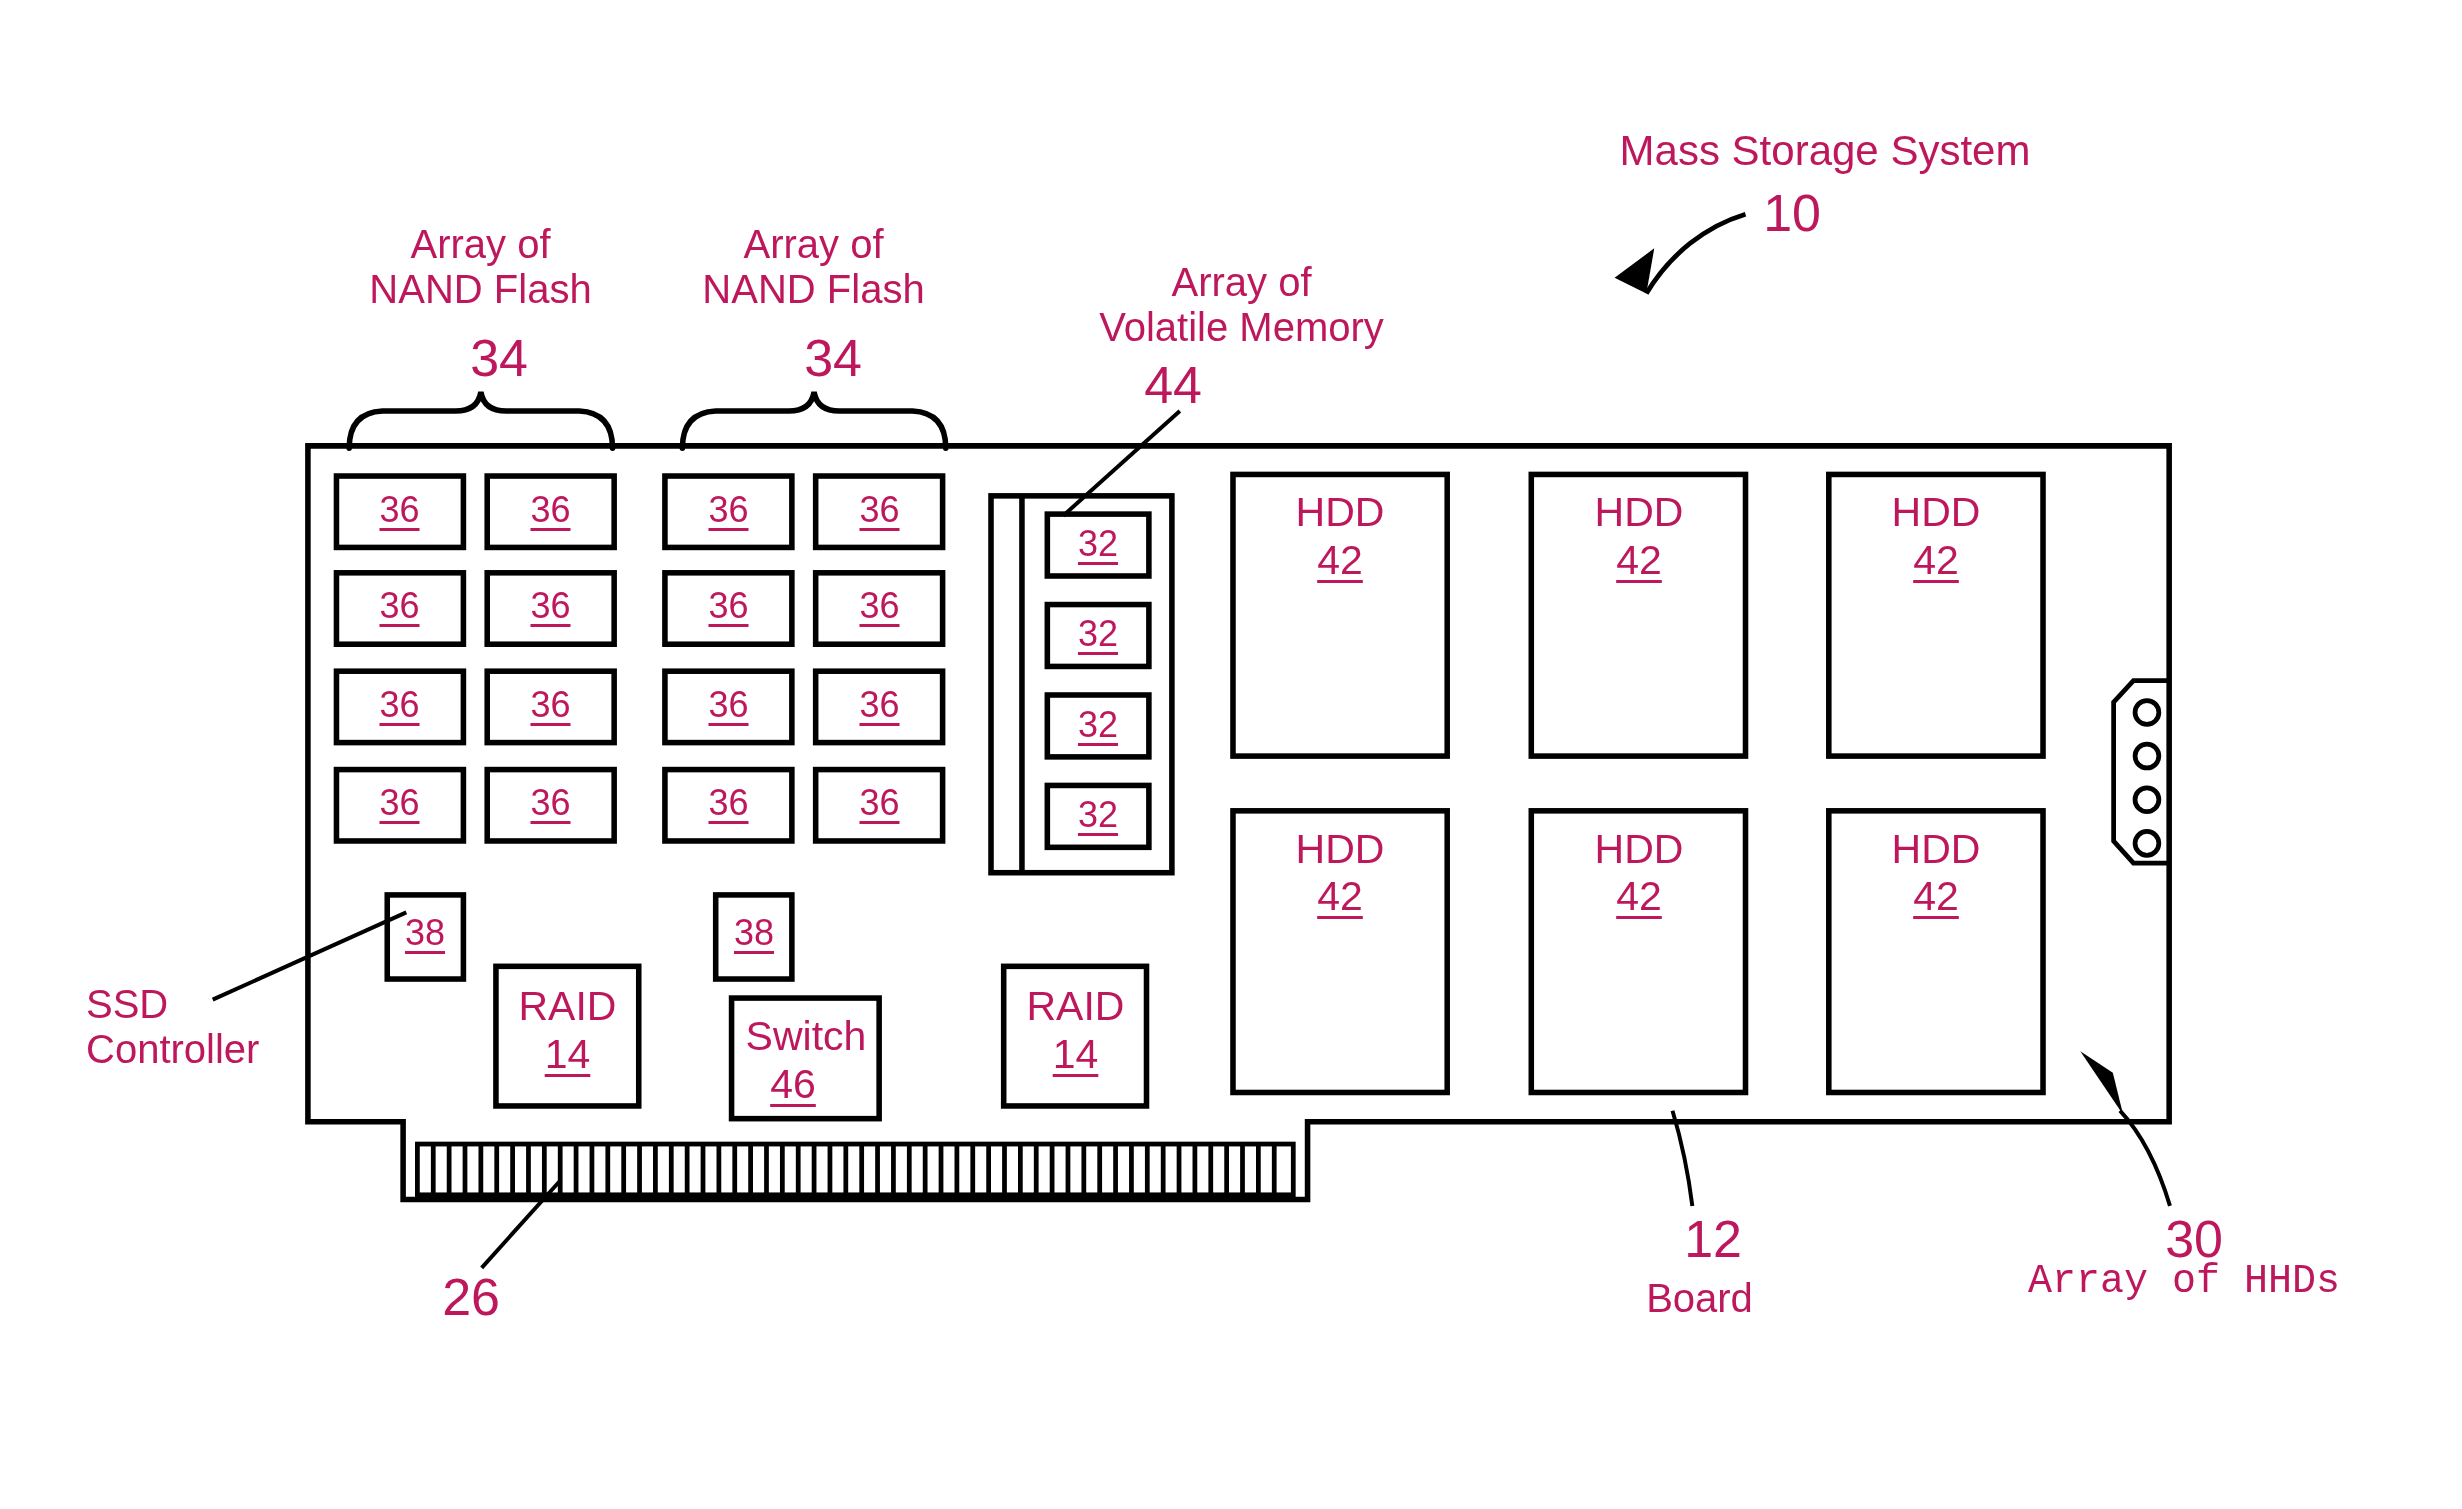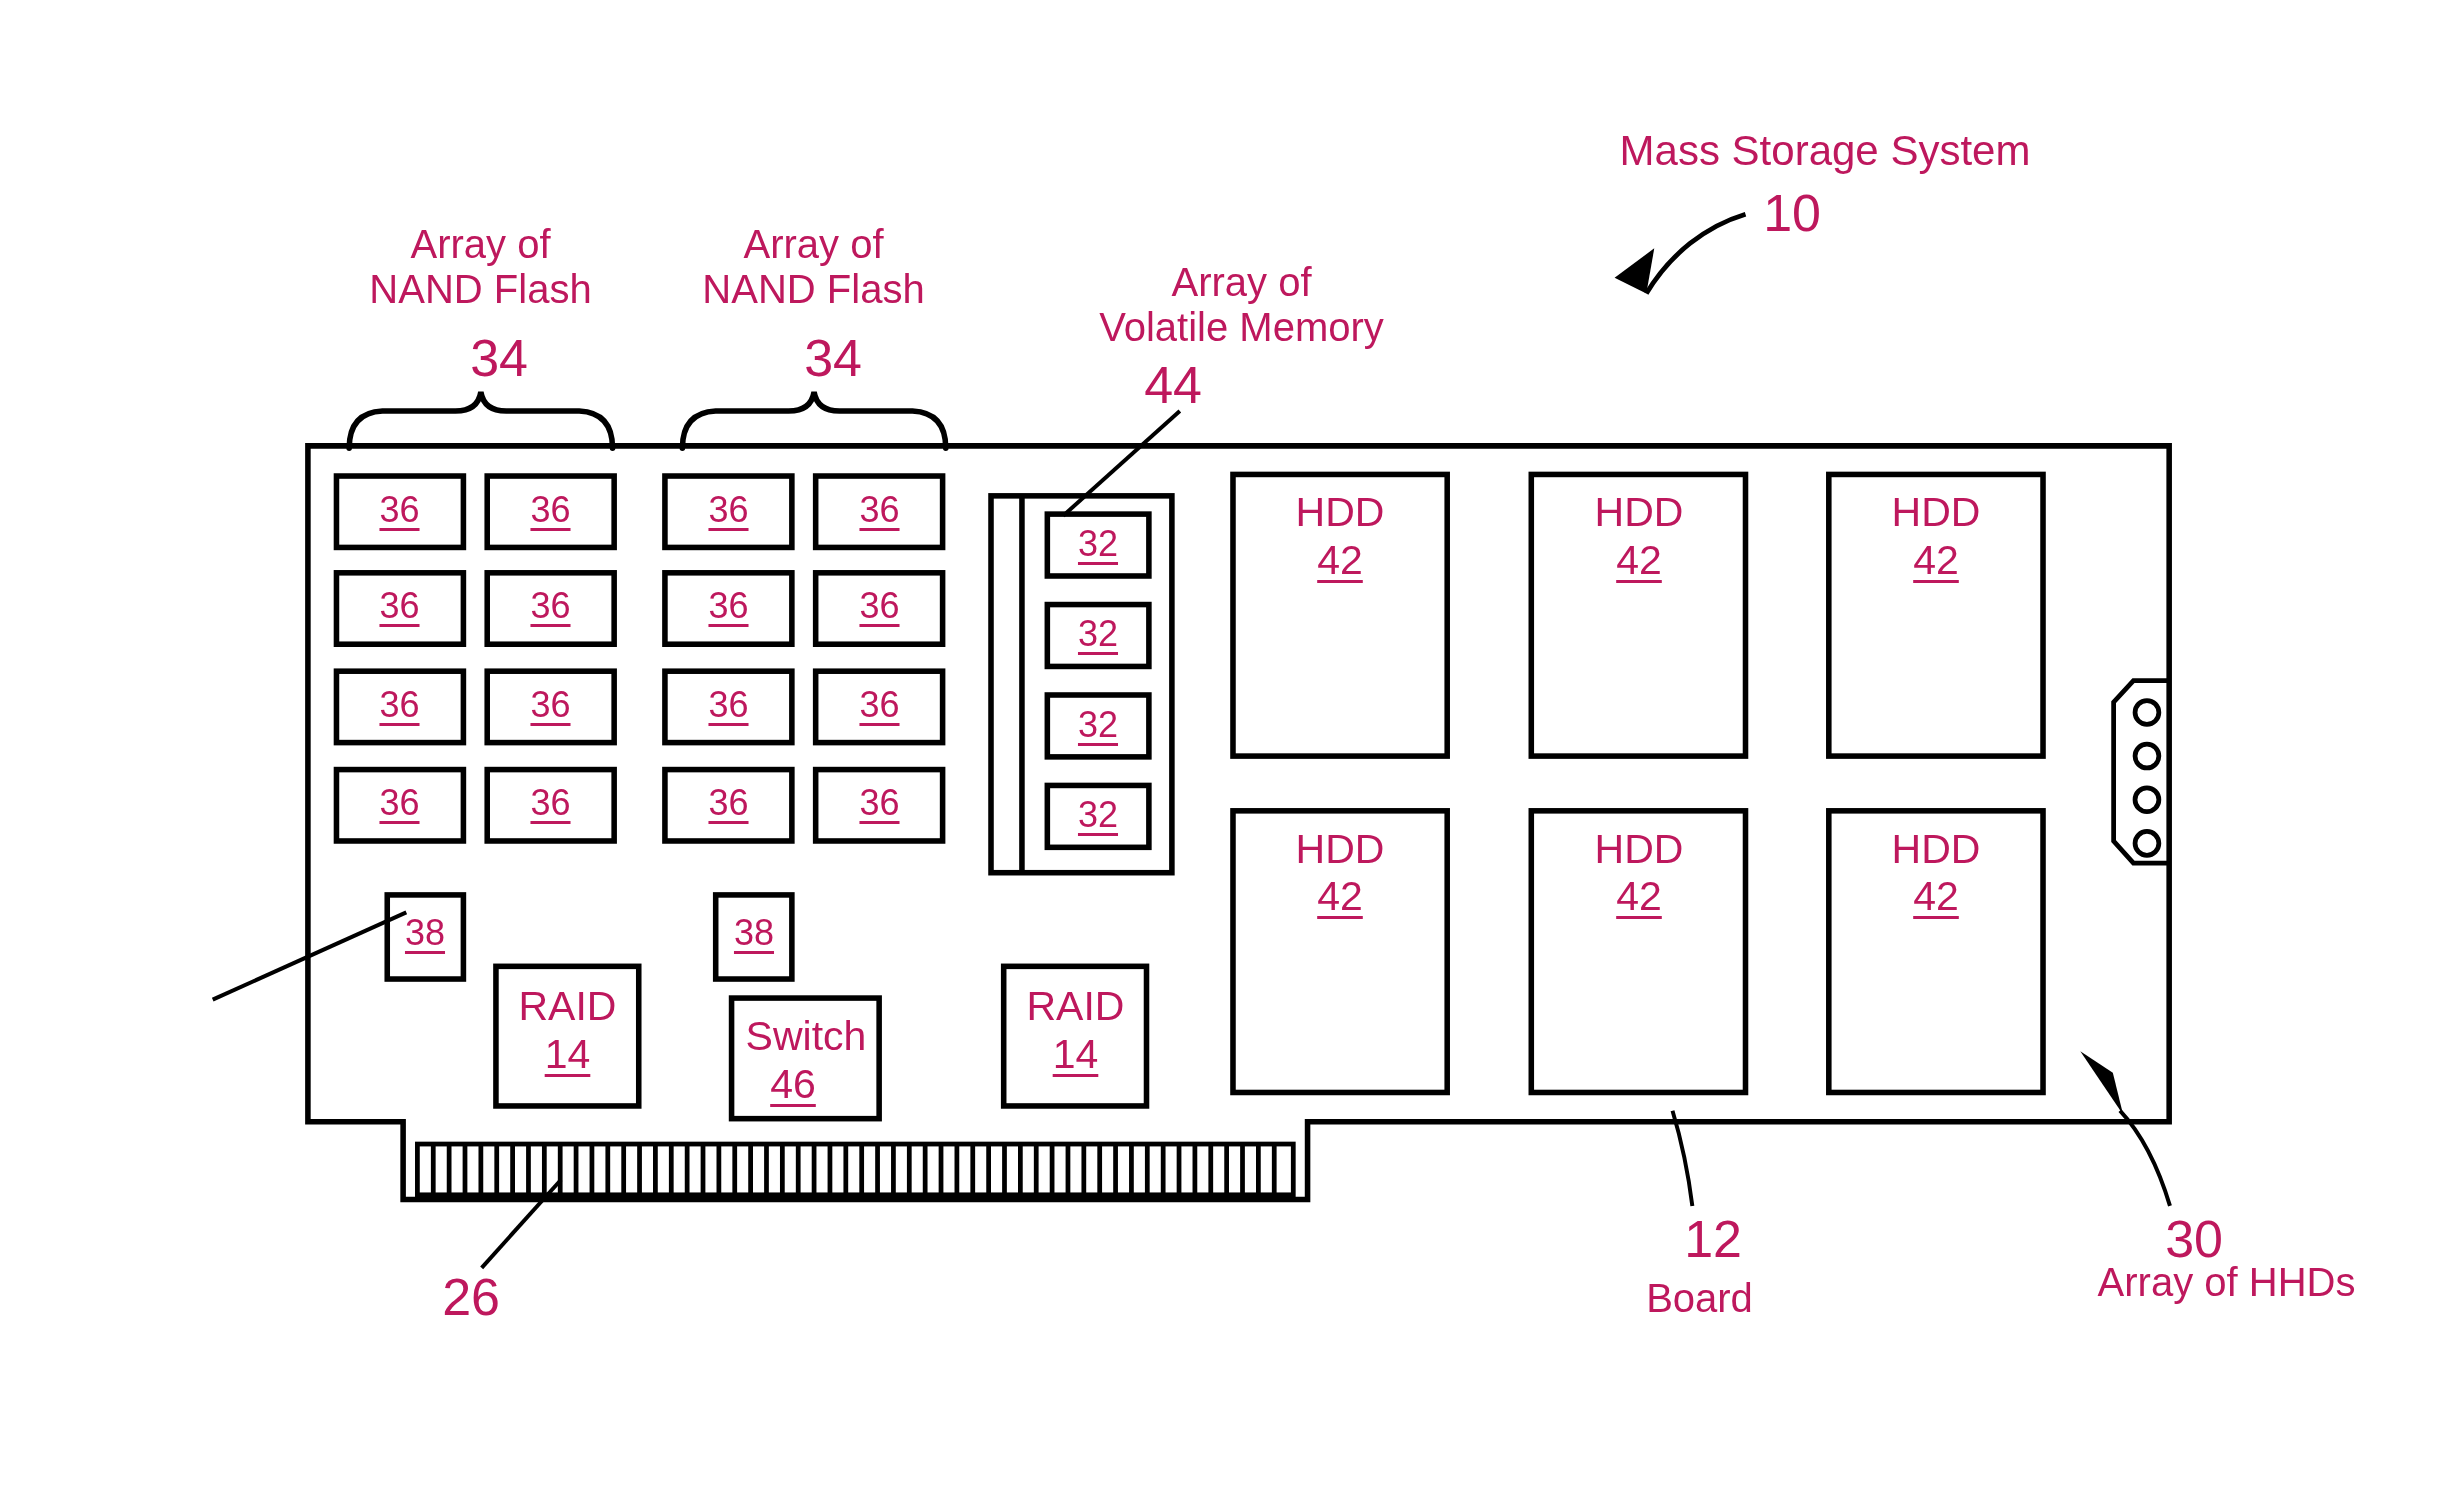--- a/index.html
+++ b/index.html
@@ -228,23 +228,24 @@
   <div class="lbl t-chip u ctr" style="left:716px; top:913px; width:76px;">38</div>
 
   <div class="lbl t-raid ctr" style="left:496px;  top:984px; width:143px;">RAID</div>
   <div class="lbl t-raid u ctr" style="left:496px; top:1032px; width:143px;">14</div>
   <div class="lbl t-raid ctr" style="left:1004px; top:984px; width:143px;">RAID</div>
   <div class="lbl t-raid u ctr" style="left:1004px;top:1032px; width:143px;">14</div>
 
   <div class="lbl t-raid ctr" style="left:732px; top:1014px; width:148px;">Switch</div>
   <div class="lbl t-raid u ctr" style="left:719px;top:1062px; width:148px;">46</div>
 
+  <div class="lbl t-side" style="left:86px; top:982px; width:262px;">SSD<br>Controller</div>
 
   <div class="lbl t-num" style="left:413px; top:1268px; width:87px;">26</div>
 
   <div class="lbl t-num" style="left:1655px; top:1210px; width:87px;">12</div>
   <div class="lbl t-side" style="left:1612px; top:1260px; width:175px; text-align:center;margin-top:16px;">Board</div>
 
   <div class="lbl t-num" style="left:2136px; top:1210px; width:87px;">30</div>
-  <div class="lbl t-side" style="left:2028px; top:1260px; width:397px; text-align:center;">Array of HHDs</div>
+  <div class="lbl t-side" style="left:2028px; top:1260px; width:397px; font-family:Liberation Mono, monospace;">Array of HHDs</div>
 
 </div>
 
 
 </body></html>

